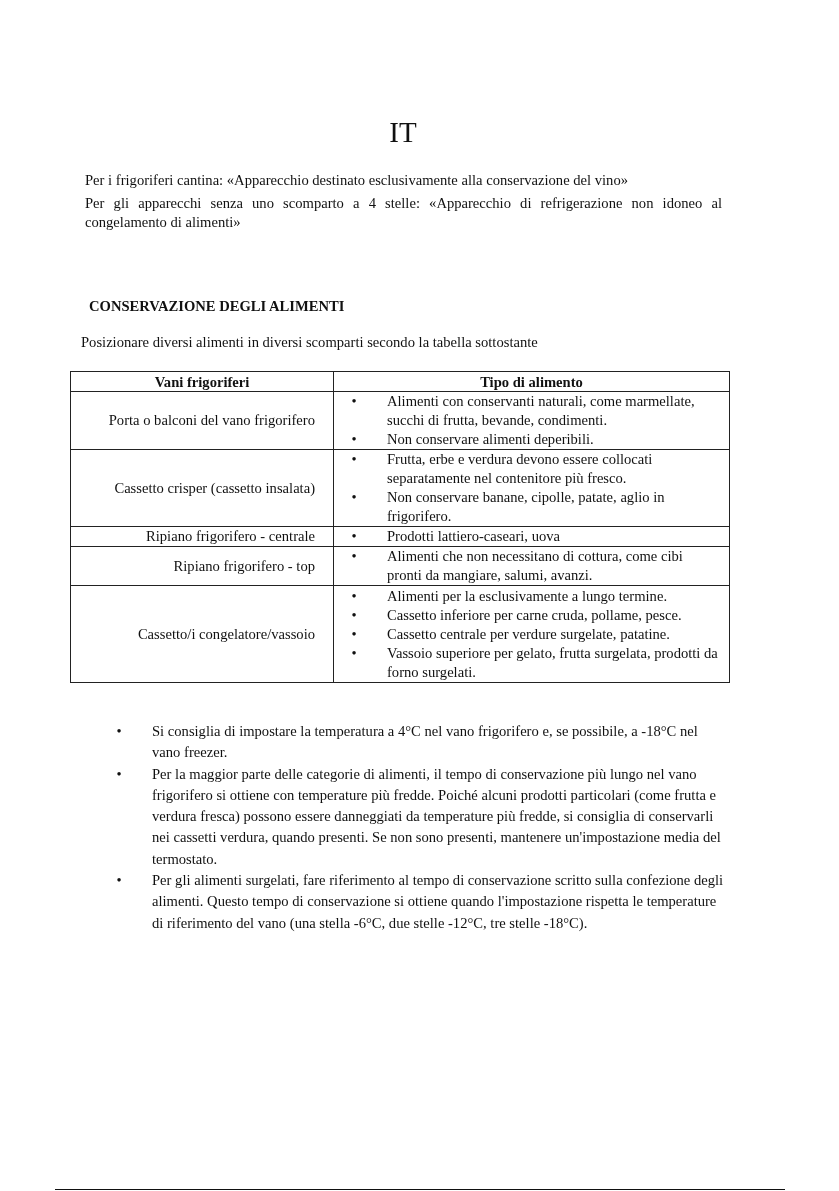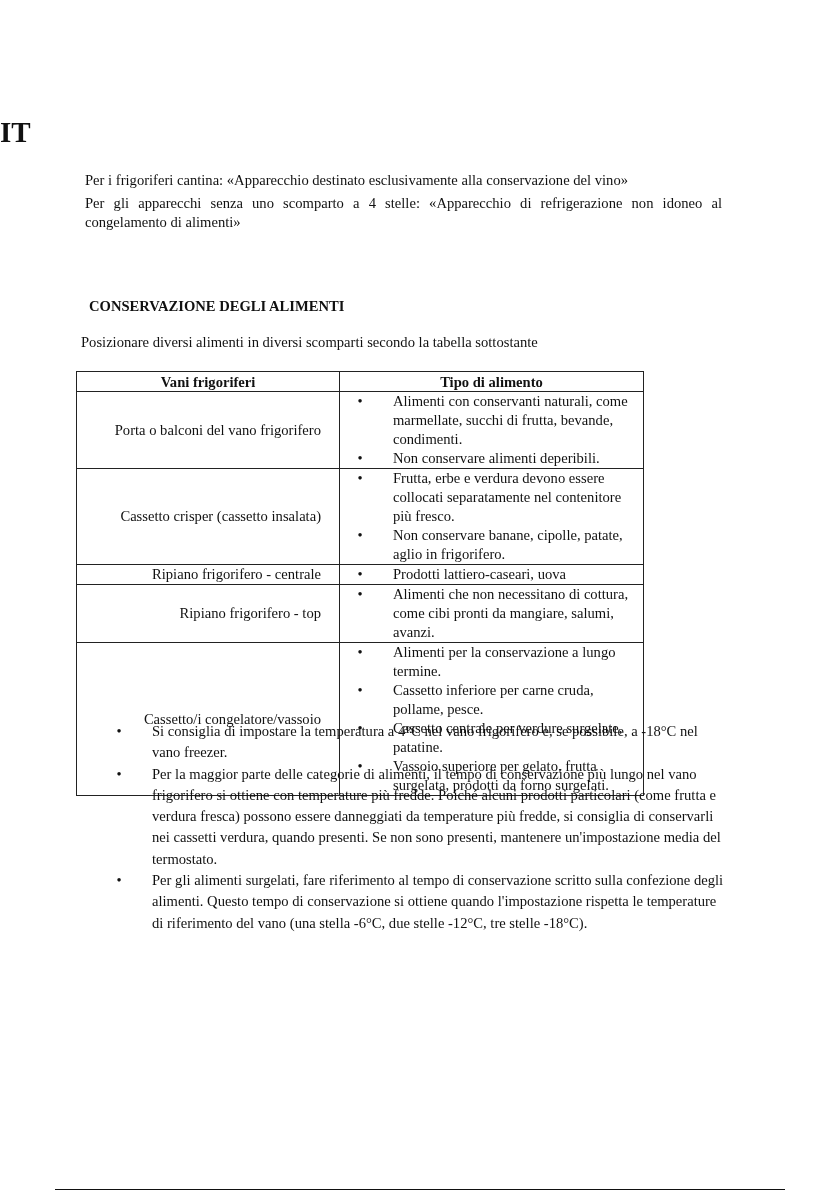--- a/index.html
+++ b/index.html
@@ -14,21 +14,22 @@
       overflow: hidden;
       font-family: "Liberation Serif", "DejaVu Serif", serif;
       color: #111;
       font-size: 14.6px;
     }
     .page-title {
       position: absolute;
       left: 0;
       width: 806px;
       top: 112px;
-      font-weight: bold;
+      text-align: center;
+      font-weight: normal;
       font-size: 29px;
       line-height: 40px;
     }
     .intro {
       position: absolute;
       left: 81px;
       width: 645px;
       top: 167px;
       line-height: 19.2px;
     }
@@ -49,23 +50,23 @@
       line-height: 20px;
     }
     .section-lead {
       position: absolute;
       left: 81px;
       top: 332px;
       line-height: 20px;
     }
     table.storage {
       position: absolute;
-      left: 76px;
+      left: 70px;
       top: 371px;
-      width: 568px;
+      width: 660px;
       border-collapse: collapse;
       font-size: 14.6px;
     }
     table.storage th, table.storage td {
       border: 1px solid #222;
       padding: 0;
       vertical-align: middle;
     }
     table.storage th {
       font-weight: bold;
@@ -182,21 +183,21 @@
       <td class="c2">
         <ul class="cell-list">
           <li><span class="bullet">•</span><span>Alimenti che non necessitano di cottura, come cibi pronti da mangiare, salumi, avanzi.</span></li>
         </ul>
       </td>
     </tr>
     <tr class="row-r5">
       <td class="c1">Cassetto/i congelatore/vassoio</td>
       <td class="c2">
         <ul class="cell-list">
-          <li><span class="bullet">•</span><span>Alimenti per la conservazione a lungo termine.</span></li>
+          <li><span class="bullet">•</span><span>Alimenti per la esclusivamente a lungo termine.</span></li>
           <li><span class="bullet">•</span><span>Cassetto inferiore per carne cruda, pollame, pesce.</span></li>
           <li><span class="bullet">•</span><span>Cassetto centrale per verdure surgelate, patatine.</span></li>
           <li><span class="bullet">•</span><span>Vassoio superiore per gelato, frutta surgelata, prodotti da forno surgelati.</span></li>
         </ul>
       </td>
     </tr>
   </tbody>
 </table>
 
 <ul class="notes">

